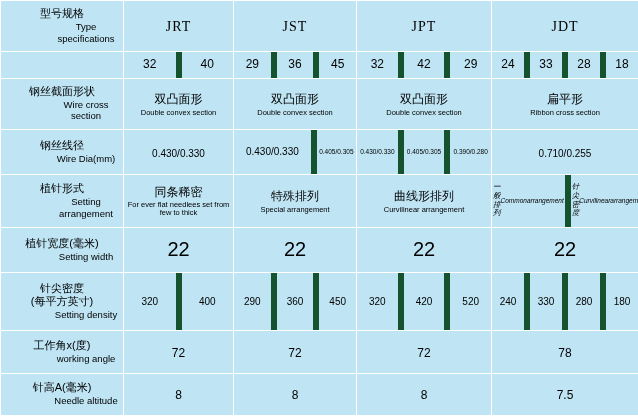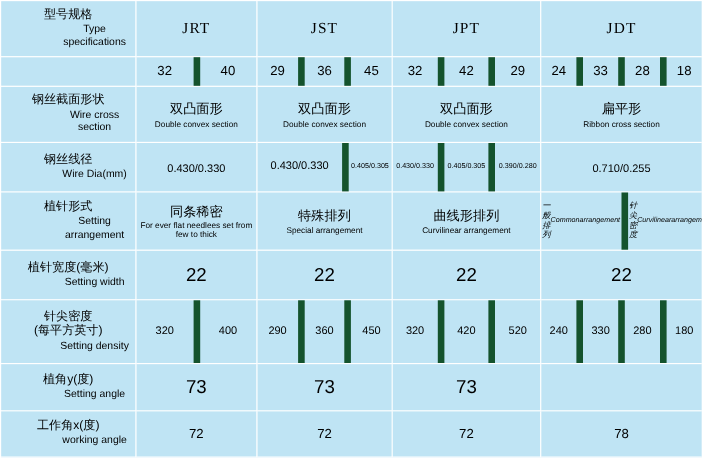--- a/index.html
+++ b/index.html
@@ -24,21 +24,21 @@
     color:#000;
     margin-top:20px;
   }
   td.lbl{
     text-align:left;
     padding-left:4px;
     line-height:1.25;
   }
   .cn{font-size:11px;}
   .en{font-size:9.5px;padding-left:48px;}
-  .big{font-size:17px;}
+  .big{font-size:20px;}
   .mid{font-size:12px;}
   .sm{font-size:10px;}
   .xs{font-size:7.5px;}
   .xxs{font-size:6.5px;}
   .type{font-size:14px;font-family:"Liberation Serif","DejaVu Serif",serif;letter-spacing:1px;}
   .sub{display:flex;width:100%;height:100%;}
   .sub > div{
     flex:1;
     display:flex;
     align-items:center;
@@ -228,38 +228,38 @@
       <td>
         <div class="sub">
           <div class="sm">240</div>
           <div class="sm">330</div>
           <div class="sm">280</div>
           <div class="sm">180</div>
         </div>
       </td>
     </tr>
 
-    <tr style="height:32px">
-      <td class="lbl">
-        <div class="cn">植角y(度)</div>
-        <div class="en">Setting angle</div>
-      </td>
-      <td><span class="big">73</span></td>
-      <td><span class="big">73</span></td>
-      <td><span class="big">73</span></td>
-      <td><span class="big"></span></td>
-    </tr>
 
     <tr style="height:32px">
       <td class="lbl">
         <div class="cn">工作角x(度)</div>
         <div class="en">working angle</div>
       </td>
       <td><span class="mid">72</span></td>
       <td><span class="mid">72</span></td>
       <td><span class="mid">72</span></td>
       <td><span class="mid">78</span></td>
     </tr>
 
 
+    <tr style="height:32px">
+      <td class="lbl">
+        <div class="cn">针高A(毫米)</div>
+        <div class="en">Needle altitude</div>
+      </td>
+      <td><span class="mid">8</span></td>
+      <td><span class="mid">8</span></td>
+      <td><span class="mid">8</span></td>
+      <td><span class="mid">7.5</span></td>
+    </tr>
 
   </tbody>
 </table>
 
 </body></html>

